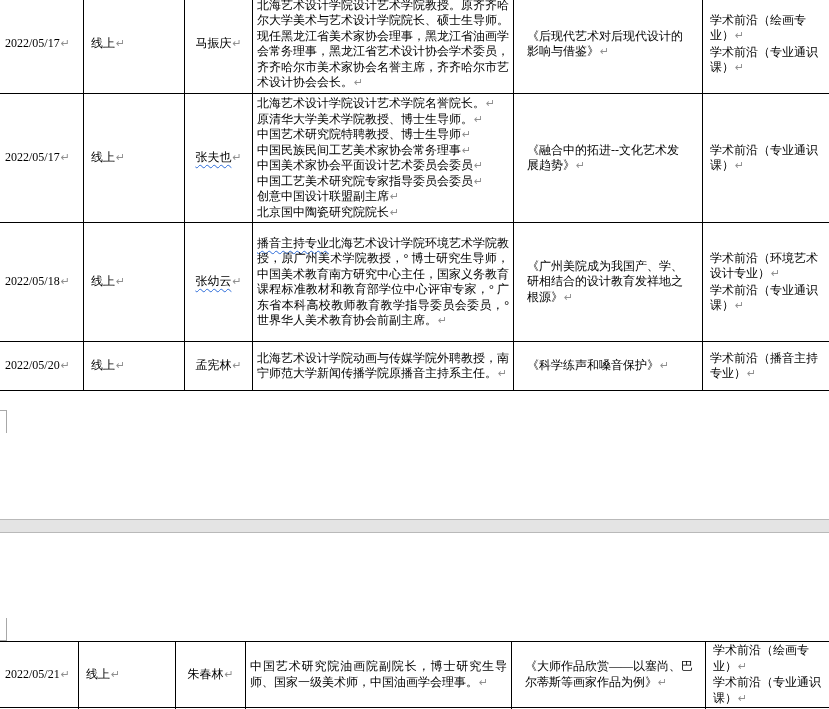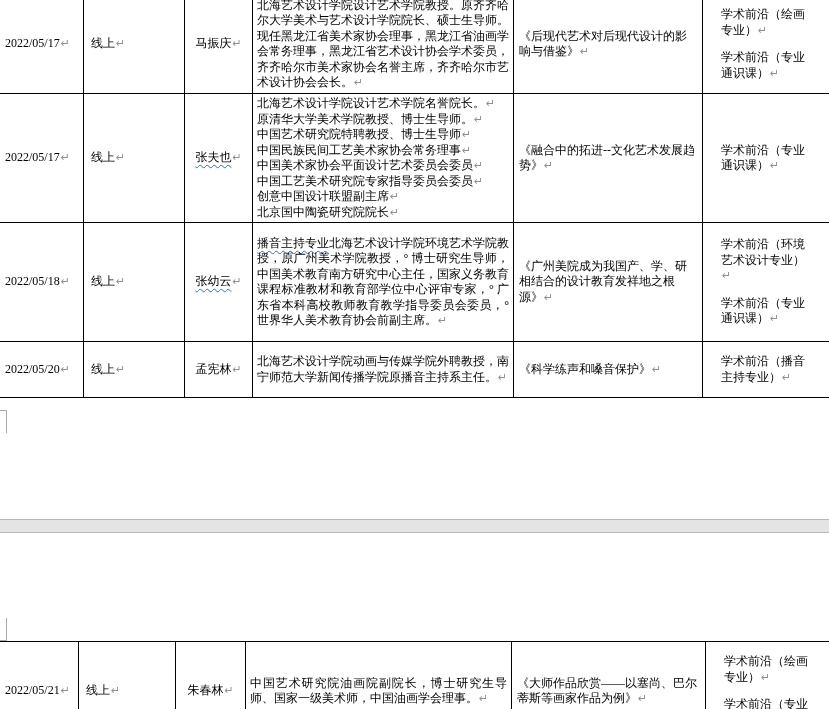--- a/index.html
+++ b/index.html
@@ -20,23 +20,23 @@
   #table1 tr:nth-child(3){height:119px;}
   #table1 tr:nth-child(4){height:49px;}
   #table2 tr:nth-child(1){height:65px;}
   #table2 tr.stub{height:40px;}
   td.c-date{padding-left:6px;}
   td.c-mode{padding-left:7px;}
   td.c-name{text-align:center;}
   td.c-bio{padding:1px 4px;}
   td.c-bio p{margin:0;text-align:justify;line-break:strict;}
   td.c-title{padding:0 4px 0 5px;}
-  td.c-title p{margin:0;line-break:strict;}
+  td.c-title p{margin:8px;line-break:strict;}
   td.c-cat{padding:0 39px 0 6px;}
-  td.c-cat p{margin:12px;line-break:strict;}
+  td.c-cat p{margin:1px;line-break:strict;}
   .pil{
     font-family:"DejaVu Sans",sans-serif;color:var(--pilcrow,#8f8f8f);
     font-size:11px;line-height:1;padding-left:1px;
   }
   .sq{
     text-decoration:underline;text-decoration-style:wavy;
     text-decoration-color:var(--squiggle,#2b6bd8);
     text-decoration-thickness:1px;text-underline-offset:3px;
   }
   .page-gap{

